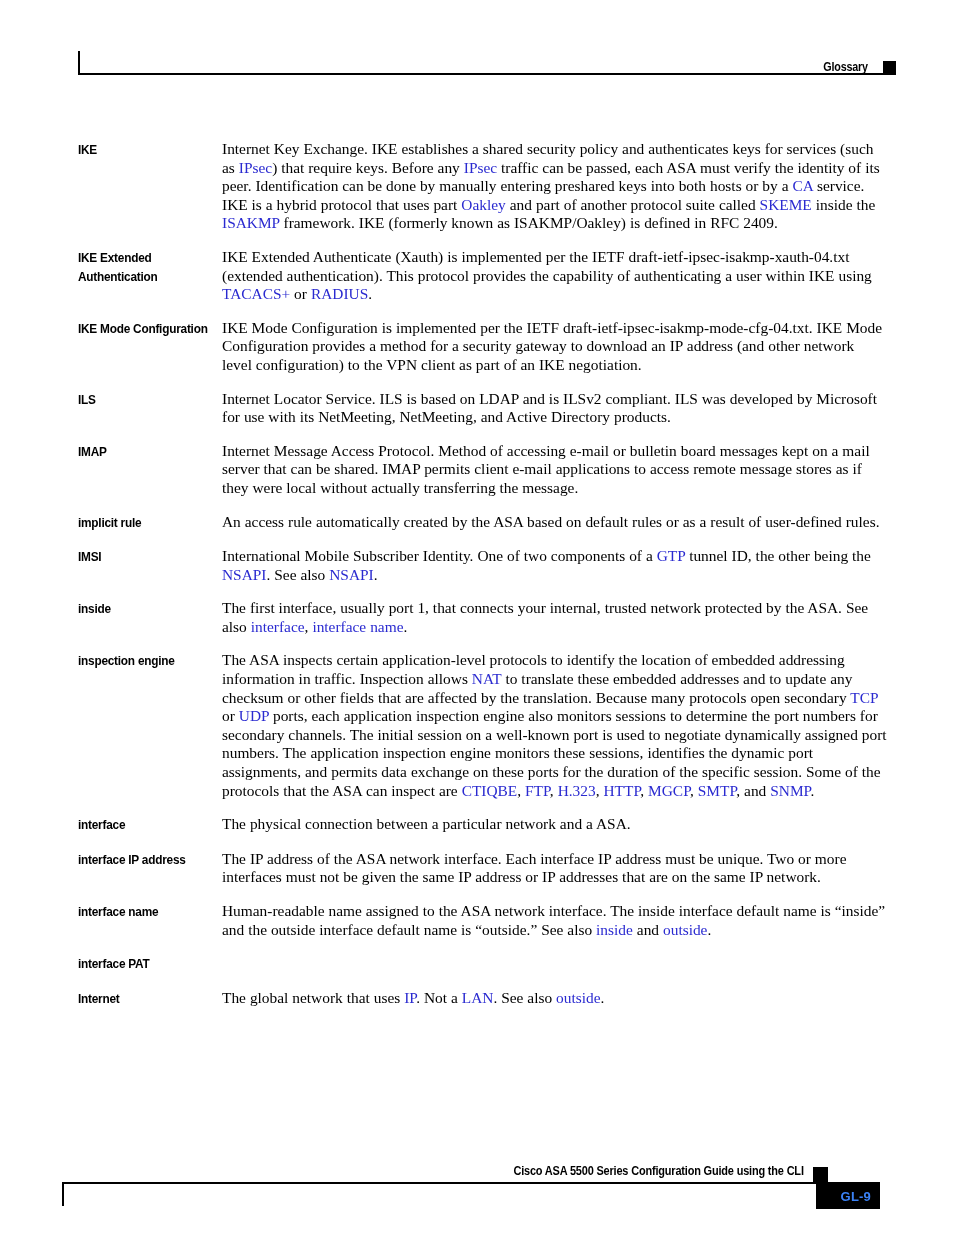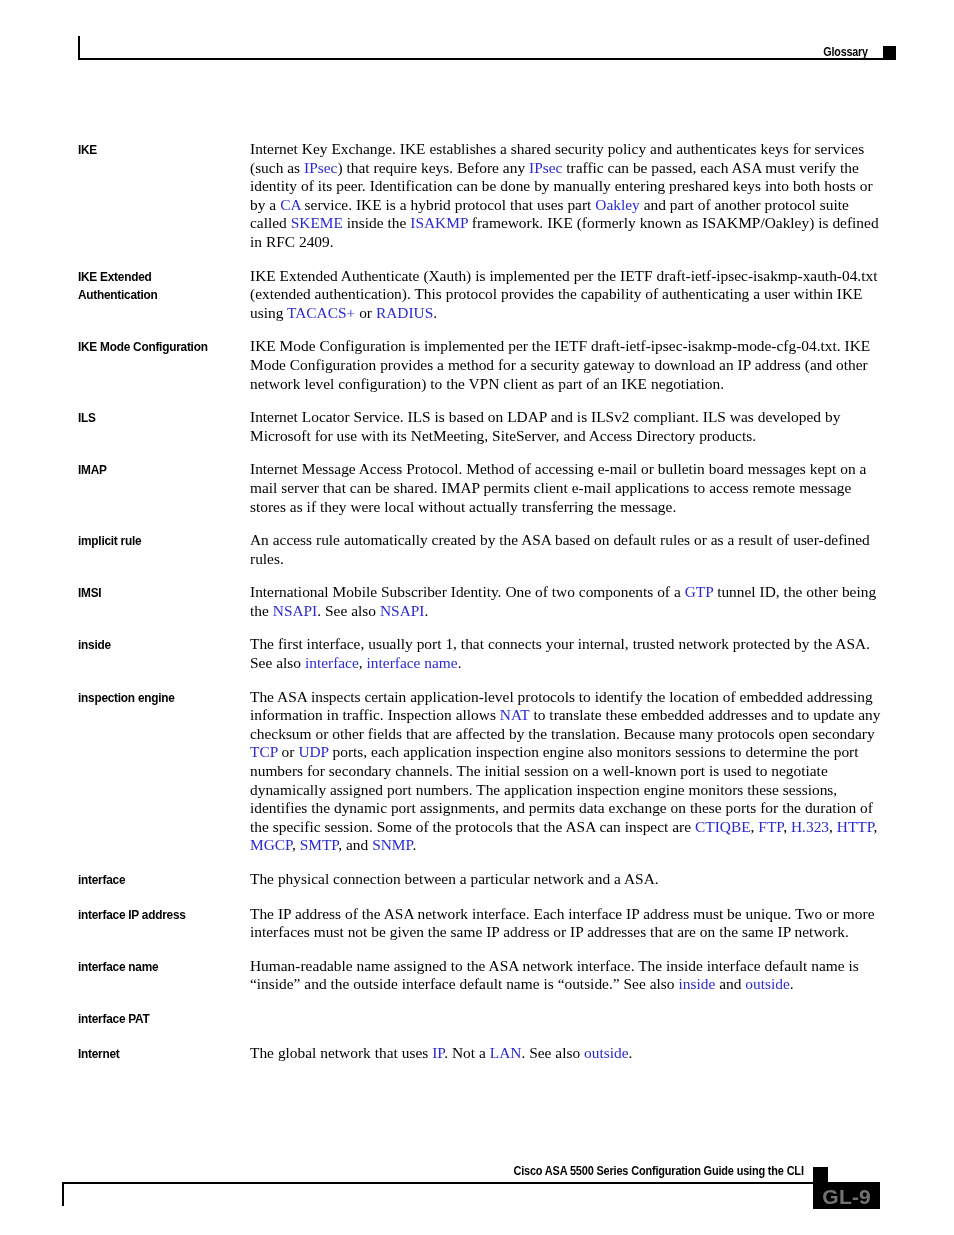--- a/index.html
+++ b/index.html
@@ -18,21 +18,21 @@
 
   .page {
     position: absolute;
     inset: 0;
   }
 
   
   .header {
     position: absolute;
     left: 78px;
-    top: 36px;
+    top: 51px;
     width: 818px;
     height: 34px;
   }
   .header-rule {
     position: absolute;
     left: 0;
     top: 22px;
     width: 818px;
     height: 2px;
     background: #000;
@@ -90,21 +90,20 @@
     transform-origin: left top;
     padding-top: 1px;
   }
   .def {
     flex: 1 1 auto;
     font-family: "Liberation Serif", "DejaVu Serif", serif;
     font-size: 15.4px;
     line-height: 18.6px;
     text-align: left;
     word-spacing: 0.1px;
-    margin-left: 28px;
   }
   .lnk {
     color: #2a2ad0;
   }
 
   
   .footer {
     position: absolute;
     left: 62px;
     top: 1160px;
@@ -147,24 +146,24 @@
     height: 15px;
     background: #000;
   }
   .page-badge {
     position: absolute;
     right: 0;
     top: 24px;
     min-width: 64px;
     height: 25px;
     background: #000;
-    color: #737373;
-    font-family: "Liberation Sans", "DejaVu Sans", sans-serif;
-    font-weight: bold;
-    font-size: 21px;
+    color: #3b82f6;
+    font-family: "Liberation Sans", "DejaVu Sans", sans-serif;
+    font-weight: bold;
+    font-size: 13px;
     line-height: 25px;
     text-align: right;
     padding: 0 9px;
     box-sizing: border-box;
     letter-spacing: 0.2px;
   }
 </style>
 </head>
 <body>
 
@@ -185,21 +184,21 @@
       <div class="entry">
         <div class="term">IKE Extended Authentication</div>
         <div class="def">IKE Extended Authenticate (Xauth) is implemented per the IETF draft-ietf-ipsec-isakmp-xauth-04.txt (extended authentication). This protocol provides the capability of authenticating a user within IKE using <span class="lnk">TACACS+</span> or <span class="lnk">RADIUS</span>.</div>
       </div>
       <div class="entry">
         <div class="term">IKE Mode Configuration</div>
         <div class="def">IKE Mode Configuration is implemented per the IETF draft-ietf-ipsec-isakmp-mode-cfg-04.txt. IKE Mode Configuration provides a method for a security gateway to download an IP address (and other network level configuration) to the VPN client as part of an IKE negotiation.</div>
       </div>
       <div class="entry">
         <div class="term">ILS</div>
-        <div class="def">Internet Locator Service. ILS is based on LDAP and is ILSv2 compliant. ILS was developed by Microsoft for use with its NetMeeting, SiteServer, and Access Directory products.</div>
+        <div class="def">Internet Locator Service. ILS is based on LDAP and is ILSv2 compliant. ILS was developed by Microsoft for use with its NetMeeting, NetMeeting, and Active Directory products.</div>
       </div>
       <div class="entry">
         <div class="term">IMAP</div>
         <div class="def">Internet Message Access Protocol. Method of accessing e-mail or bulletin board messages kept on a mail server that can be shared. IMAP permits client e-mail applications to access remote message stores as if they were local without actually transferring the message.</div>
       </div>
       <div class="entry">
         <div class="term">implicit rule</div>
         <div class="def">An access rule automatically created by the ASA based on default rules or as a result of user-defined rules.</div>
       </div>
       <div class="entry">

